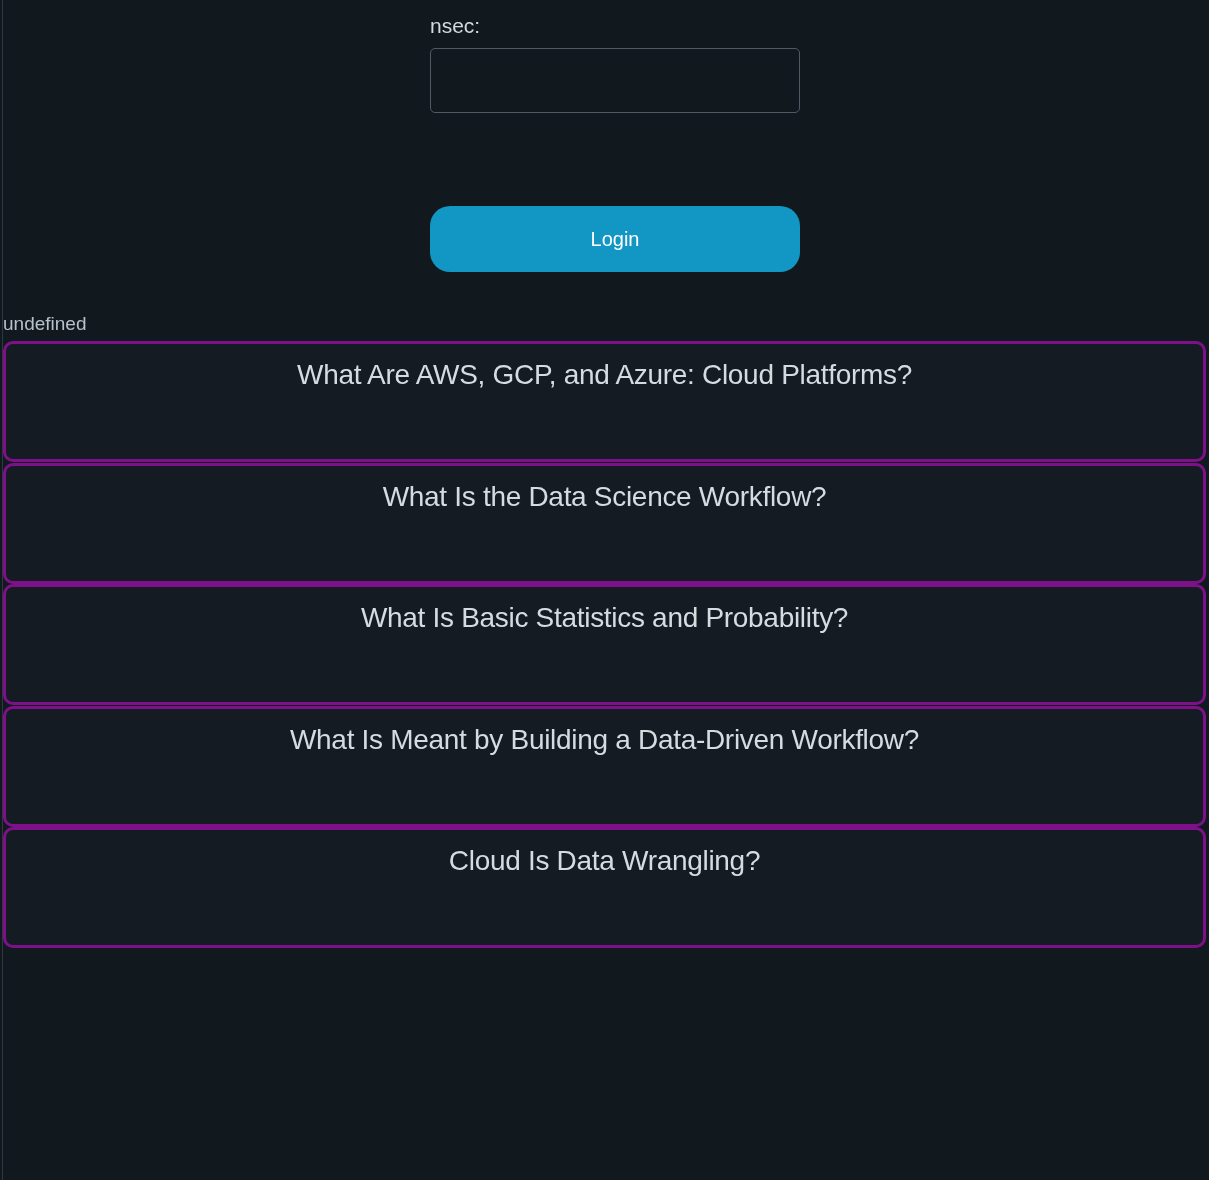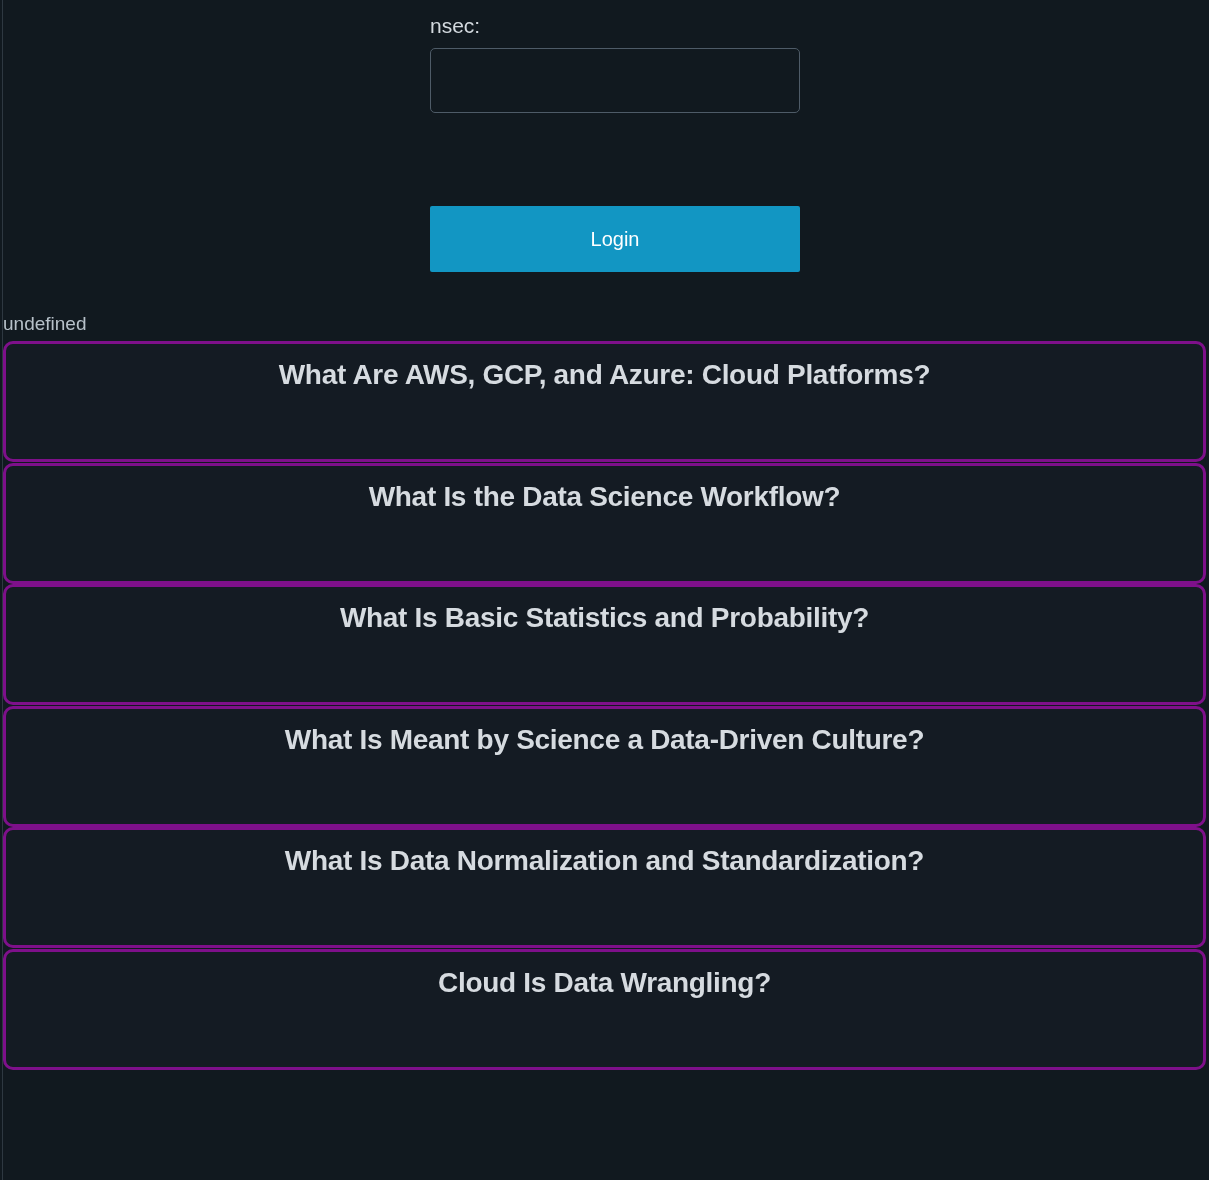--- a/index.html
+++ b/index.html
@@ -48,21 +48,21 @@
   }
   .login-button {
     box-sizing: border-box;
     display: block;
     width: 100%;
     height: 66px;
     margin-top: 93px;
     background: var(--primary-button, #1296c3);
     color: #ffffff;
     border: none;
-    border-radius: 2px;
+    border-radius: 20px;
     font-size: 20px;
     font-family: inherit;
     cursor: pointer;
   }
 
   .undefined-text {
     position: absolute;
     left: 3px; top: 313px;
     font-size: 19px;
     line-height: 22px;
@@ -81,21 +81,21 @@
     border: 3px solid var(--card-border, #7e108a);
     border-radius: 10px;
     background: var(--card-background, #141b23);
     overflow: hidden;
     cursor: pointer;
   }
   .card-title {
     margin: 12px 0 0 0;
     text-align: center;
     font-size: 28px;
-    font-weight: bold;
+    font-weight: normal;
     line-height: 38px;
     letter-spacing: -0.3px;
     color: var(--title-text, #d6dbe0);
   }
 </style>
 </head>
 <body>
 
 <div class="left-line"></div>
 
@@ -114,24 +114,21 @@
 
   <div class="card">
     <h2 class="card-title">What Is the Data Science Workflow?</h2>
   </div>
 
   <div class="card">
     <h2 class="card-title">What Is Basic Statistics and Probability?</h2>
   </div>
 
   <div class="card">
-    <h2 class="card-title">What Is Meant by Science a Data-Driven Culture?</h2>
+    <h2 class="card-title">What Is Meant by Building a Data-Driven Workflow?</h2>
   </div>
 
-  <div class="card">
-    <h2 class="card-title">What Is Data Normalization and Standardization?</h2>
-  </div>
 
 
   <div class="card">
     <h2 class="card-title">Cloud Is Data Wrangling?</h2>
   </div>
 </div>
 
 </body></html>

